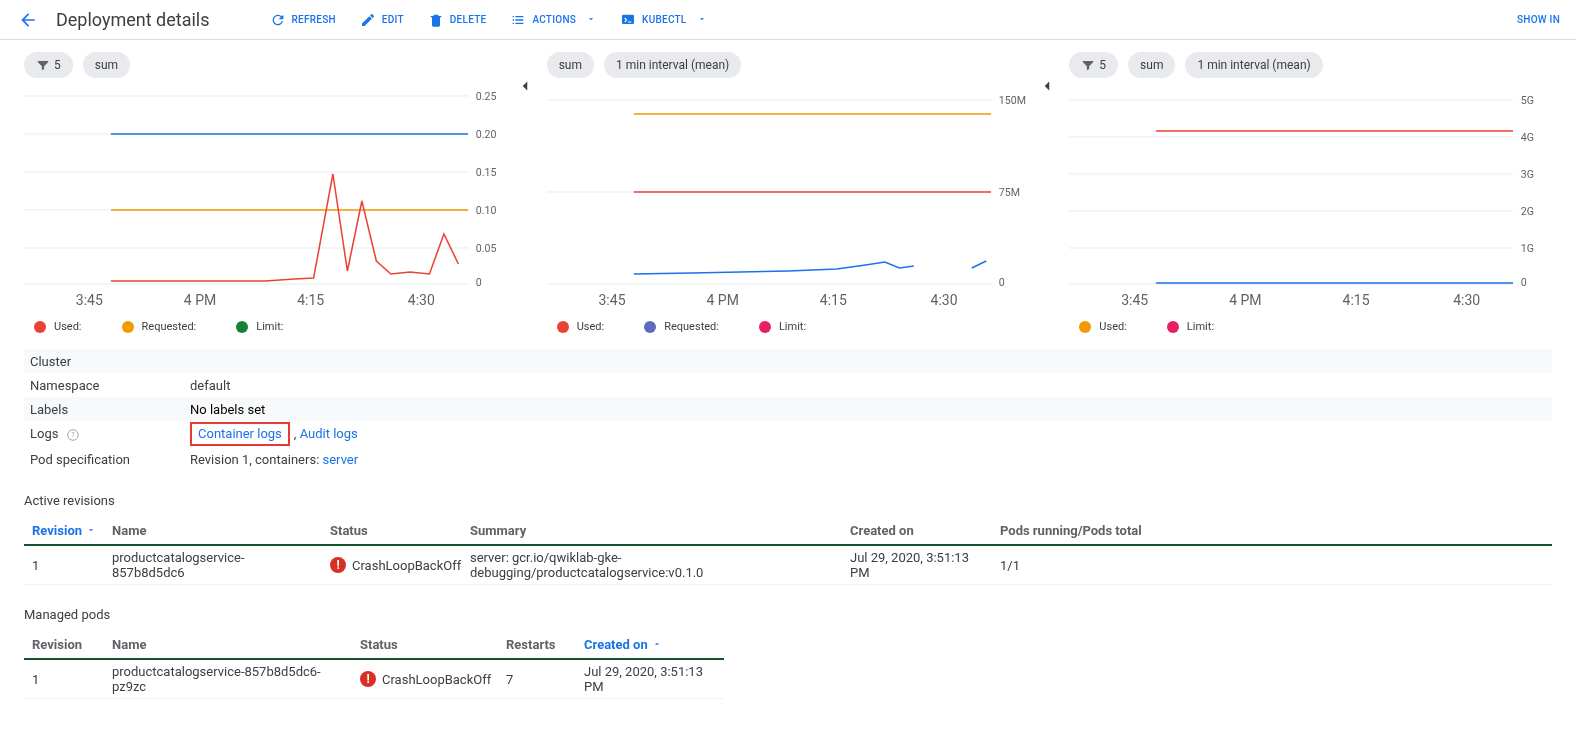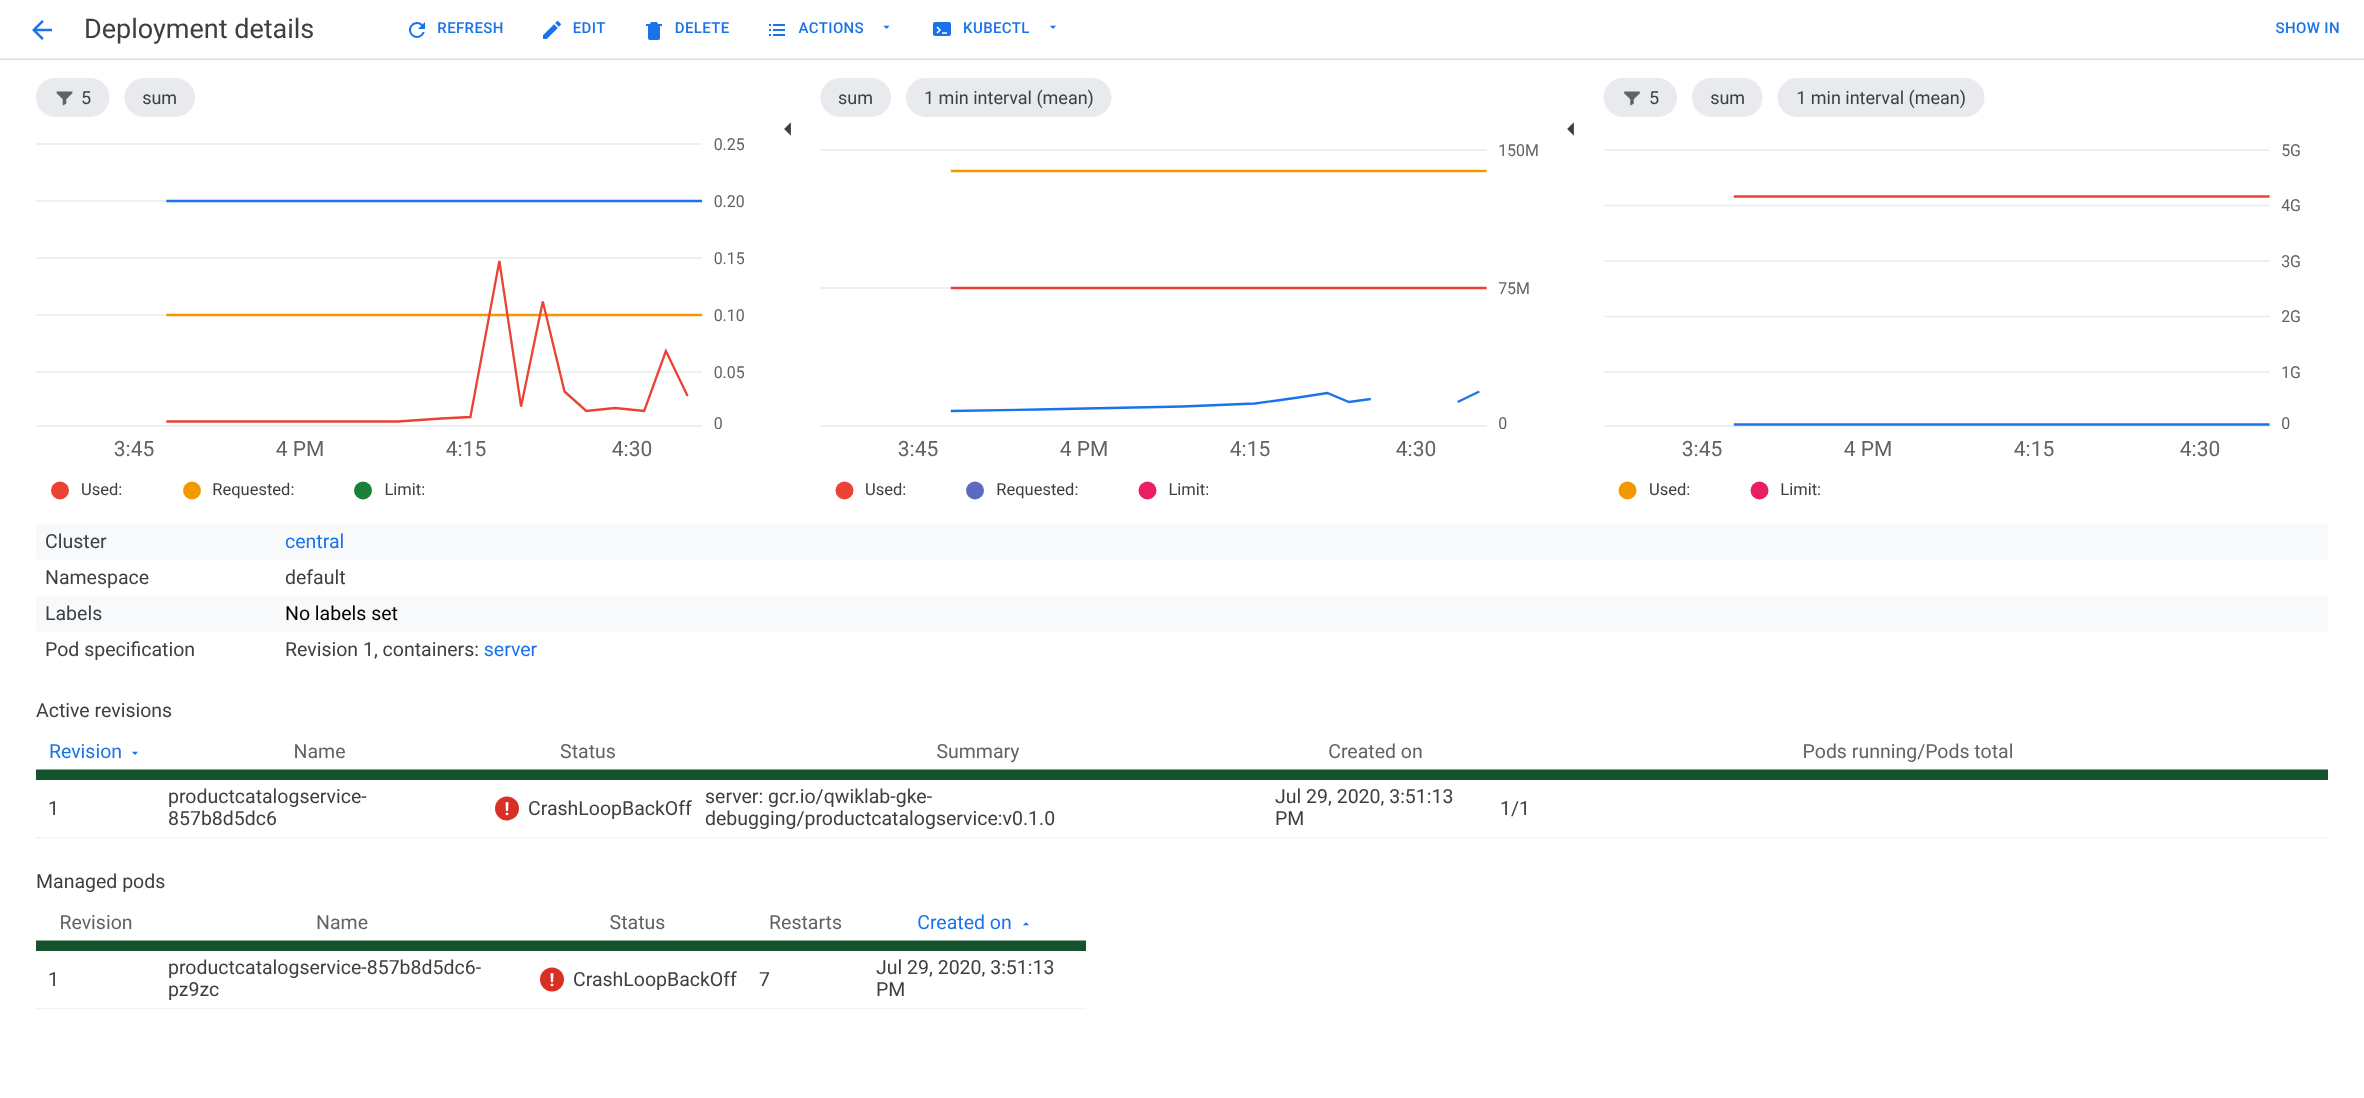--- a/index.html
+++ b/index.html
@@ -40,21 +40,21 @@
   .details-row .key { width: 160px; color: #3c4043;}
   .details-row .val { flex: 1; color: #3c4043; }
   .details-row .val.italic { color: #000000;}
   .help-icon { width: 14px; height: 14px; fill: #9aa0a6; vertical-align: middle; margin-left: 4px;}
   .highlight-box { border: 2px solid #e53935; padding: 0 6px; margin-right: 4px; display: inline-block; line-height: 20px;}
 
   
   .section-title { font-size: 13px; font-weight: 400; color: #3c4043; margin: 22px 24px 8px 24px;}
   .data-table { margin: 0 24px; font-size: 13px; width: auto;}
   .data-table .thead, .data-table .trow { display: flex; align-items: center; min-height: 30px; }
-  .data-table .thead { border-bottom: 7px solid #14532d; color: #5f6368; font-weight: 400; text-align: center;}
+  .data-table .thead { border-bottom: 2px solid #14532d; color: #5f6368; font-weight: 700;}
   .data-table .trow { border-bottom: 1px solid #f1f3f4; }
   .th, .td { padding: 4px 8px; }
   .sortable { color: #1a73e8; cursor: pointer; display:inline-flex; align-items:center; gap:4px;}
   .status-cell { display: inline-flex; align-items: center; gap: 6px;}
   .err-icon { width: 16px; height: 16px; background: #d93025; border-radius: 50%; display: inline-flex; align-items:center; justify-content:center; color:#fff; font-weight:700; font-size:12px; line-height:1;}
   
   .rev .c1 { width: 80px;} .rev .c2 { width: 218px;} .rev .c3 { width: 140px;} .rev .c4 { width: 380px;}
   .rev .c5 { width: 150px;} .rev .c6 { flex: 1;}
   
   .pods .c1 { width: 80px;} .pods .c2 { width: 248px;} .pods .c3 { width: 146px;} .pods .c4 { width: 78px;} .pods .c5 { flex:1;}
@@ -271,29 +271,41 @@
           <span>Limit:</span>
         </div>
     </div>
   </div>
 
 </div>
 
 <div class="details">
   <div class="details-row striped">
     <div class="key">Cluster</div>
-    <div class="val"><a>central</a></div>
   </div>
   <div class="details-row">
     <div class="key">Namespace</div>
     <div class="val">default</div>
   </div>
   <div class="details-row striped">
     <div class="key">Labels</div>
     <div class="val italic">No labels set</div>
+  </div>
+  <div class="details-row">
+    <div class="key">
+      <span>Logs</span>
+      <svg class="help-icon" viewBox="0 0 24 24">
+          <circle cx="12" cy="12" r="9" fill="none" stroke="#9aa0a6" stroke-width="1.6"></circle>
+          <text x="12" y="16" text-anchor="middle" font-size="12" fill="#9aa0a6">?</text>
+        </svg>
+    </div>
+    <div class="val">
+      <span class="highlight-box"><a>Container logs</a></span>,
+      <a>Audit logs</a>
+    </div>
   </div>
   <div class="details-row">
     <div class="key">Pod specification</div>
     <div class="val">
       <span>Revision 1, containers: </span><a>server</a>
     </div>
   </div>
 </div>
 
 <div class="section-title">Active revisions</div>

